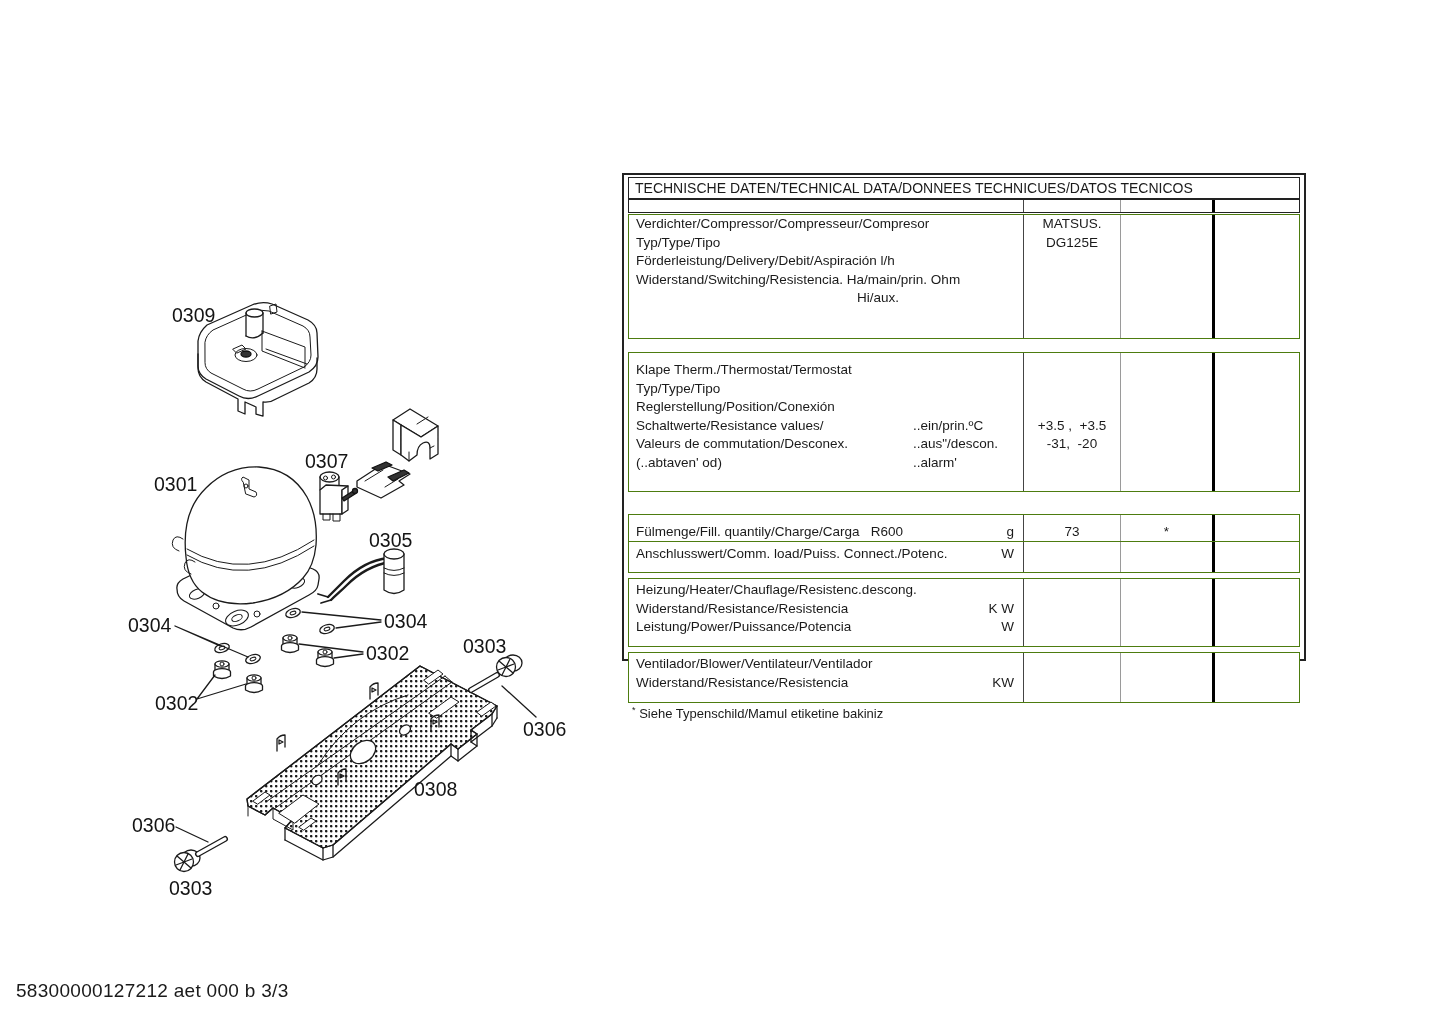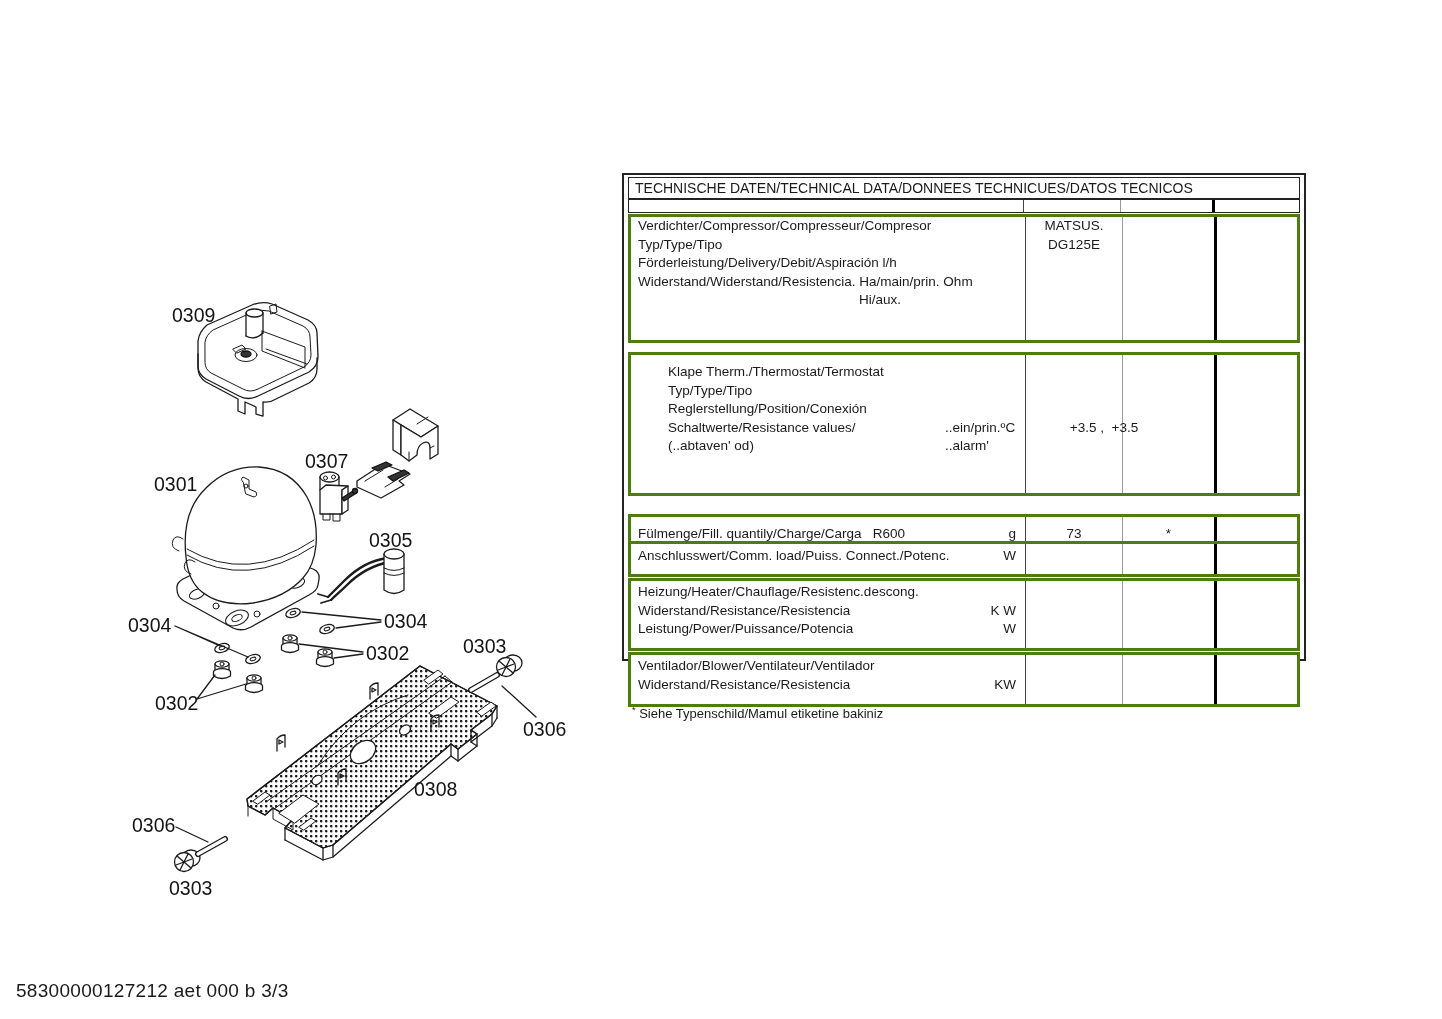--- a/index.html
+++ b/index.html
@@ -27,21 +27,21 @@
   }
   .titlebox{
     position:absolute;left:4px;right:4px;top:2px;height:20px;
     border:1px solid #222;line-height:20px;padding-left:6px;font-size:14px;
     white-space:pre;overflow:hidden;
   }
   .thinrow{
     position:absolute;left:4px;right:4px;top:24px;height:12px;border:1px solid #222;
   }
   .sec{
-    position:absolute;left:4px;right:4px;border:3px solid #4d7c0f;background:#fff;box-sizing:content-box;
+    position:absolute;left:4px;right:4px;border:1px solid #4d7c0f;background:#fff;box-sizing:content-box;
   }
   .d{position:absolute;top:0;bottom:0;width:1px;background:#444;}
   .d1{left:394px;}
   .d2{left:491px;background:#9a9a9a;}
   .d3{left:583px;width:3px;background:#000;}
   .rows{position:relative;}
   .row{position:relative;height:18.6px;}
   .lbl{position:absolute;left:7px;white-space:pre;}
   .lbl.ind{left:228px;}
   .mid{position:absolute;left:284px;white-space:pre;}
@@ -297,46 +297,51 @@
         <span class="v1">MATSUS.</span>
       </div>
       <div class="row">
         <span class="lbl">Typ/Type/Tipo</span>
         <span class="v1">DG125E</span>
       </div>
       <div class="row">
         <span class="lbl">Förderleistung/Delivery/Debit/Aspiración l/h</span>
       </div>
       <div class="row">
-        <span class="lbl">Widerstand/Widerstand/Resistencia. Ha/main/prin. Ohm</span>
+        <span class="lbl">Widerstand/Switching/Resistencia. Ha/main/prin. Ohm</span>
       </div>
       <div class="row">
         <span class="lbl ind">Hi/aux.</span>
       </div>
     </div>
   </div>
 
   <div class="sec" style="top:177px;height:138px;">
     <div class="d d1"></div>
     <div class="d d2"></div>
     <div class="d d3"></div>
-    <div class="rows" style="padding-top:9px;margin-left:30px;">
+    <div class="rows" style="padding-top:9px;">
       <div class="row">
         <span class="lbl">Klape Therm./Thermostat/Termostat</span>
       </div>
       <div class="row">
         <span class="lbl">Typ/Type/Tipo</span>
       </div>
       <div class="row">
         <span class="lbl">Reglerstellung/Position/Conexión</span>
       </div>
       <div class="row">
         <span class="lbl">Schaltwerte/Resistance values/</span>
         <span class="mid">..ein/prin.ºC</span>
         <span class="v1">+3.5 ,  +3.5</span>
+      </div>
+      <div class="row">
+        <span class="lbl">Valeurs de commutation/Desconex.</span>
+        <span class="mid">..aus"/descon.</span>
+        <span class="v1">-31,  -20</span>
       </div>
       <div class="row">
         <span class="lbl">(..abtaven' od)</span>
         <span class="mid">..alarm'</span>
       </div>
     </div>
   </div>
 
   <div class="sec" style="top:339px;height:36px;">
     <div class="d d1"></div>

